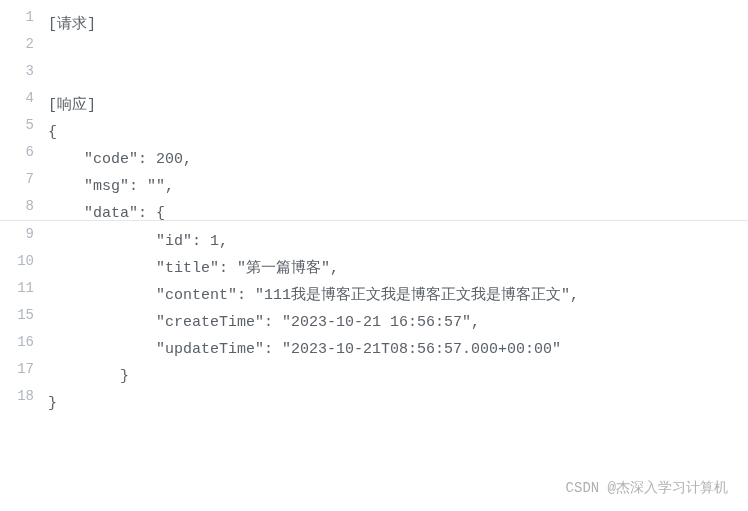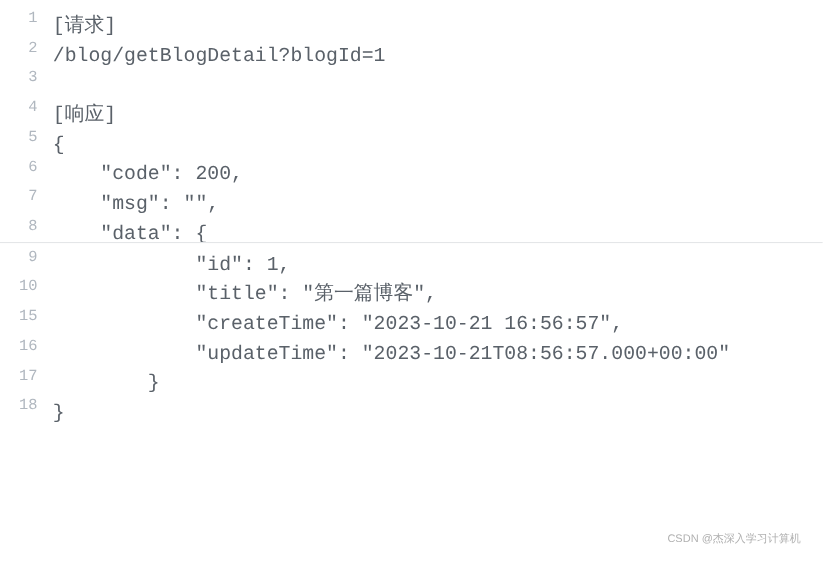--- a/index.html
+++ b/index.html
@@ -29,48 +29,47 @@
     text-align: right;
     color: #b0b7bf;
     font-size: 14px;
     padding-right: 14px;
     user-select: none;
     flex-shrink: 0;
   }
   .code-content {
     color: #5a6169;
     white-space: pre;
-    font-size: 18px;
+    font-size: 15px;
     margin-top: 14px;
   }
   .divider {
     border-top: 1px solid #e4e6e8;
     margin: 0;
   }
   .watermark {
     position: absolute;
     right: 20px;
     bottom: 14px;
     color: rgba(110,110,110,0.55);
-    font-family: Liberation Sans, sans-serif;
-    font-size: 10px;
+    font-family: Liberation Mono, monospace;
+    font-size: 14px;
     pointer-events: none;
   }
 </style>
 </head>
 <body>
 
 <div class="code-container">
   <div class="code-row">
     <div class="line-number">1</div>
     <div class="code-content">[请求]</div>
   </div>
   <div class="code-row">
     <div class="line-number">2</div>
-    <div class="code-content">/blog/getBlogDetail?blogId=1</div>
   </div>
   <div class="code-row">
     <div class="line-number">3</div>
     <div class="code-content"></div>
   </div>
   <div class="code-row">
     <div class="line-number">4</div>
     <div class="code-content">[响应]</div>
   </div>
   <div class="code-row">
@@ -94,20 +93,24 @@
 
   <div class="code-row">
     <div class="line-number">9</div>
     <div class="code-content">            "id": 1,</div>
   </div>
   <div class="code-row">
     <div class="line-number">10</div>
     <div class="code-content">            "title": "第一篇博客",</div>
   </div>
   <div class="code-row">
+    <div class="line-number">11</div>
+    <div class="code-content">            "content": "111我是博客正文我是博客正文我是博客正文",</div>
+  </div>
+  <div class="code-row">
     <div class="line-number">15</div>
     <div class="code-content">            "createTime": "2023-10-21 16:56:57",</div>
   </div>
   <div class="code-row">
     <div class="line-number">16</div>
     <div class="code-content">            "updateTime": "2023-10-21T08:56:57.000+00:00"</div>
   </div>
   <div class="code-row">
     <div class="line-number">17</div>
     <div class="code-content">        }</div>

